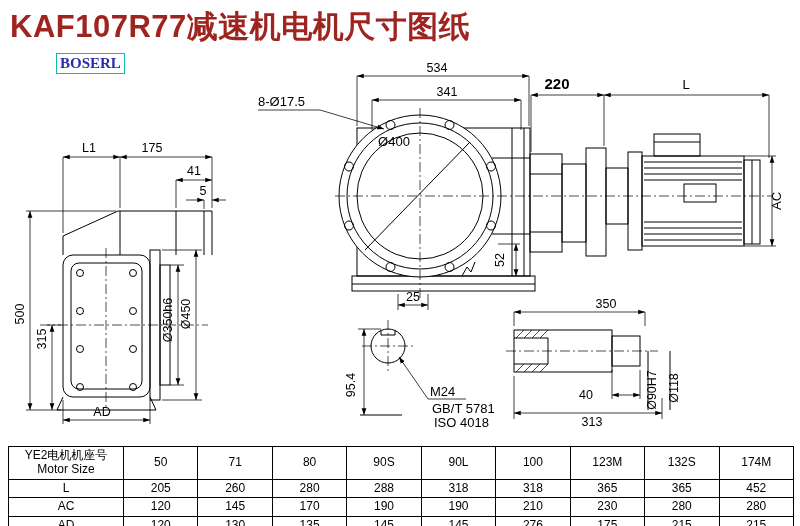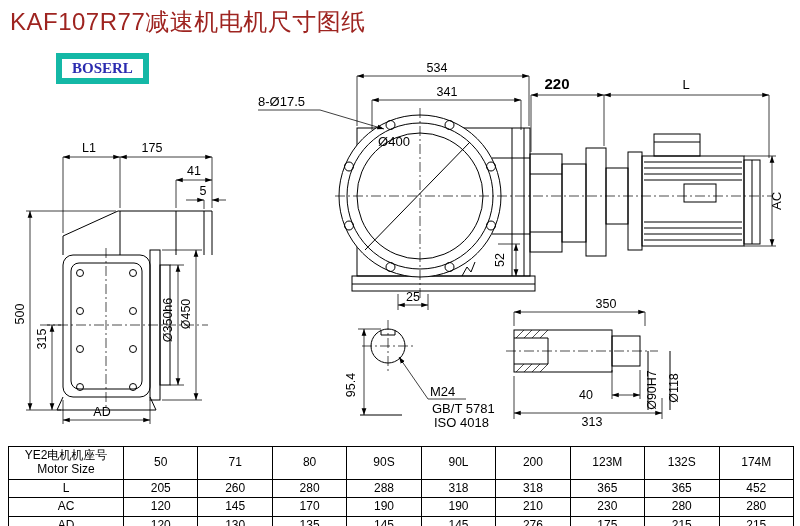--- a/index.html
+++ b/index.html
@@ -1,18 +1,18 @@
 <!DOCTYPE html>
 <html><head>
 <meta charset="utf-8">
 <style>
   * { box-sizing: border-box; margin: 0; padding: 0; }
   html, body { width: 800px; height: 526px; background: #fff; font-family: "Liberation Sans", sans-serif; position: relative; overflow: hidden; }
-  .title { position: absolute; left: 10px; top: 6px; font-size: 24px; font-weight: normal; color: #9e2420; letter-spacing: 0.5px; }
-  .logo { position: absolute; left: 56px; top: 53px; border: 6px solid #14b8a6; padding: 1px 10px; font-family: "Liberation Serif", serif; font-weight: bold; font-size: 15px; color: #2b2bb0; background: #fff; }
+  .title { position: absolute; left: 10px; top: 6px; font-size: 31px; font-weight: bold; color: #9e2420; letter-spacing: 0.5px; }
+  .logo { position: absolute; left: 56px; top: 53px; border: 1px solid #14b8a6; padding: 1px 3px; font-family: "Liberation Serif", serif; font-weight: bold; font-size: 15px; color: #2b2bb0; background: #fff; }
   svg.drawing { position: absolute; left: 0; top: 58px; }
   svg.drawing text { fill: #000; stroke: none; font-size: 12.5px; font-family: "Liberation Sans", sans-serif; }
   svg.drawing text.big { font-size: 15px; font-weight: bold; }
   svg.drawing text.sm { font-size: 13px; }
   .size-table { position: absolute; left: 8px; top: 446px; width: 786px; border-collapse: collapse; table-layout: fixed; font-size: 12px; text-align: center; color: #000; background: #fff; }
   .size-table td { border: 1px solid #000; padding: 2px; height: 16px; line-height: 1.15; vertical-align: middle; }
   .size-table tr.hdr td { height: 31px; }
 </style>
 </head>
 <body>
@@ -245,21 +245,21 @@
       <tr class="hdr">
     <td>
       <div>YE2电机机座号</div>
       <div>Motor Size</div>
     </td>
     <td>50</td>
     <td>71</td>
     <td>80</td>
     <td>90S</td>
     <td>90L</td>
-    <td>200</td>
+    <td>100</td>
     <td>123M</td>
     <td>132S</td>
     <td>174M</td>
   </tr>
   <tr>
     <td>L</td>
     <td>205</td>
     <td>260</td>
     <td>280</td>
     <td>288</td>

